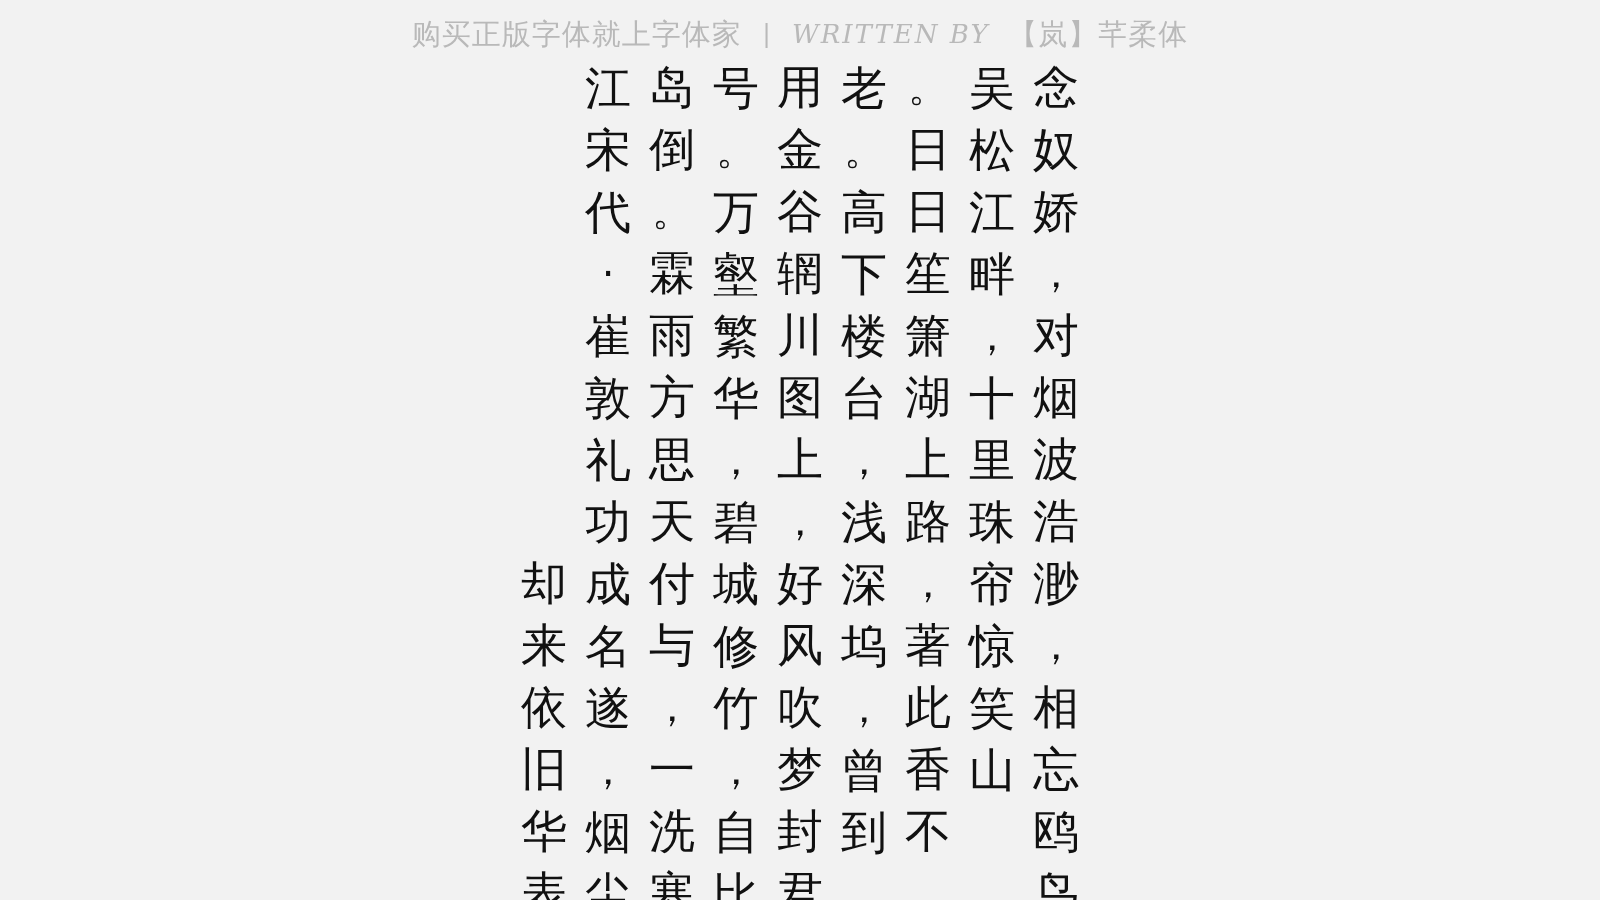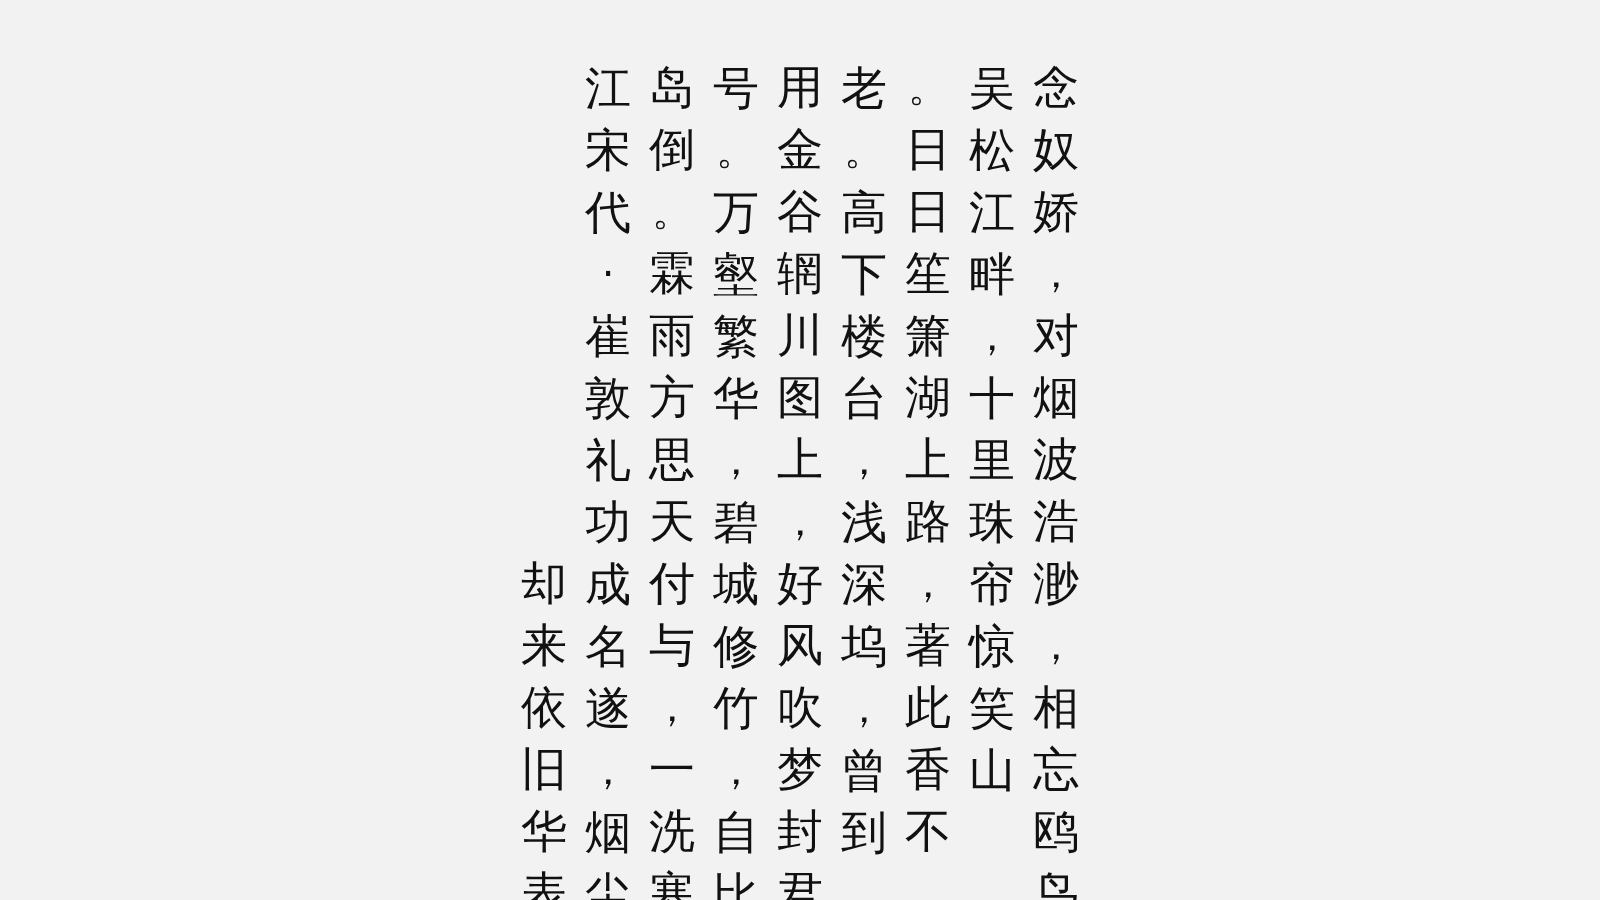--- a/index.html
+++ b/index.html
@@ -92,20 +92,26 @@
   }
   
   .col:nth-child(odd) .cell { transform: translateY(0px); }
   .col:nth-child(even) .cell { transform: translateY(1px); }
 </style>
 </head>
 <body>
 
 <div id="page" style="background: rgb(242, 242, 242);">
 
+  <div id="header" style="color: rgb(185, 185, 185);">
+    <span class="hdr-cn">购买正版字体就上字体家</span>
+    <span class="hdr-sep">|</span>
+    <span class="hdr-en">WRITTEN BY</span>
+    <span class="hdr-brand">【岚】芊柔体</span>
+  </div>
 
   <div id="poem" style="color: rgb(17, 17, 17);">
       <div class="col">
         <div class="cell">念</div>
         <div class="cell">奴</div>
         <div class="cell">娇</div>
         <div class="cell punct">，</div>
         <div class="cell">对</div>
         <div class="cell">烟</div>
         <div class="cell">波</div>

